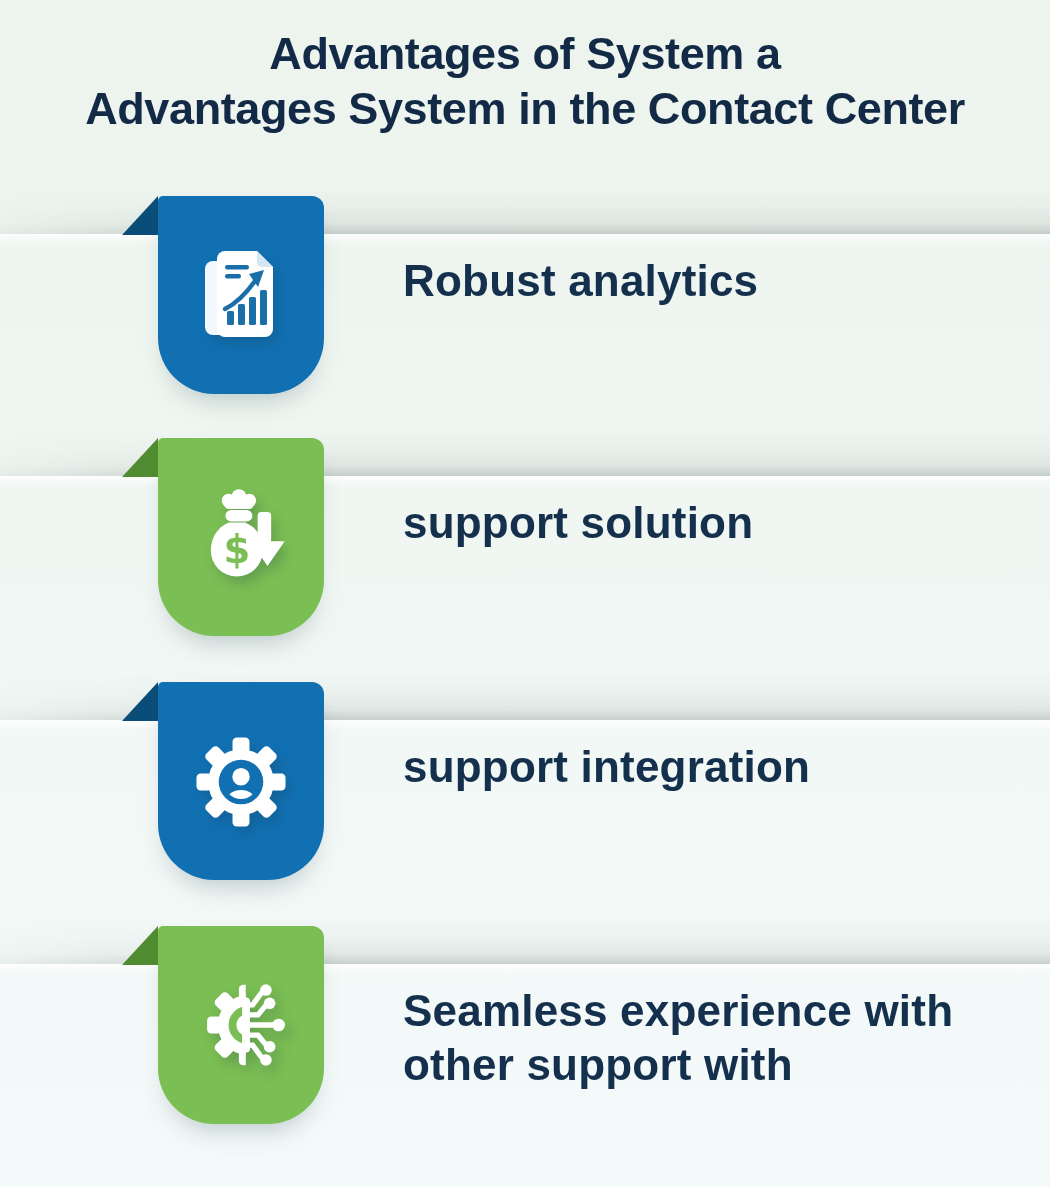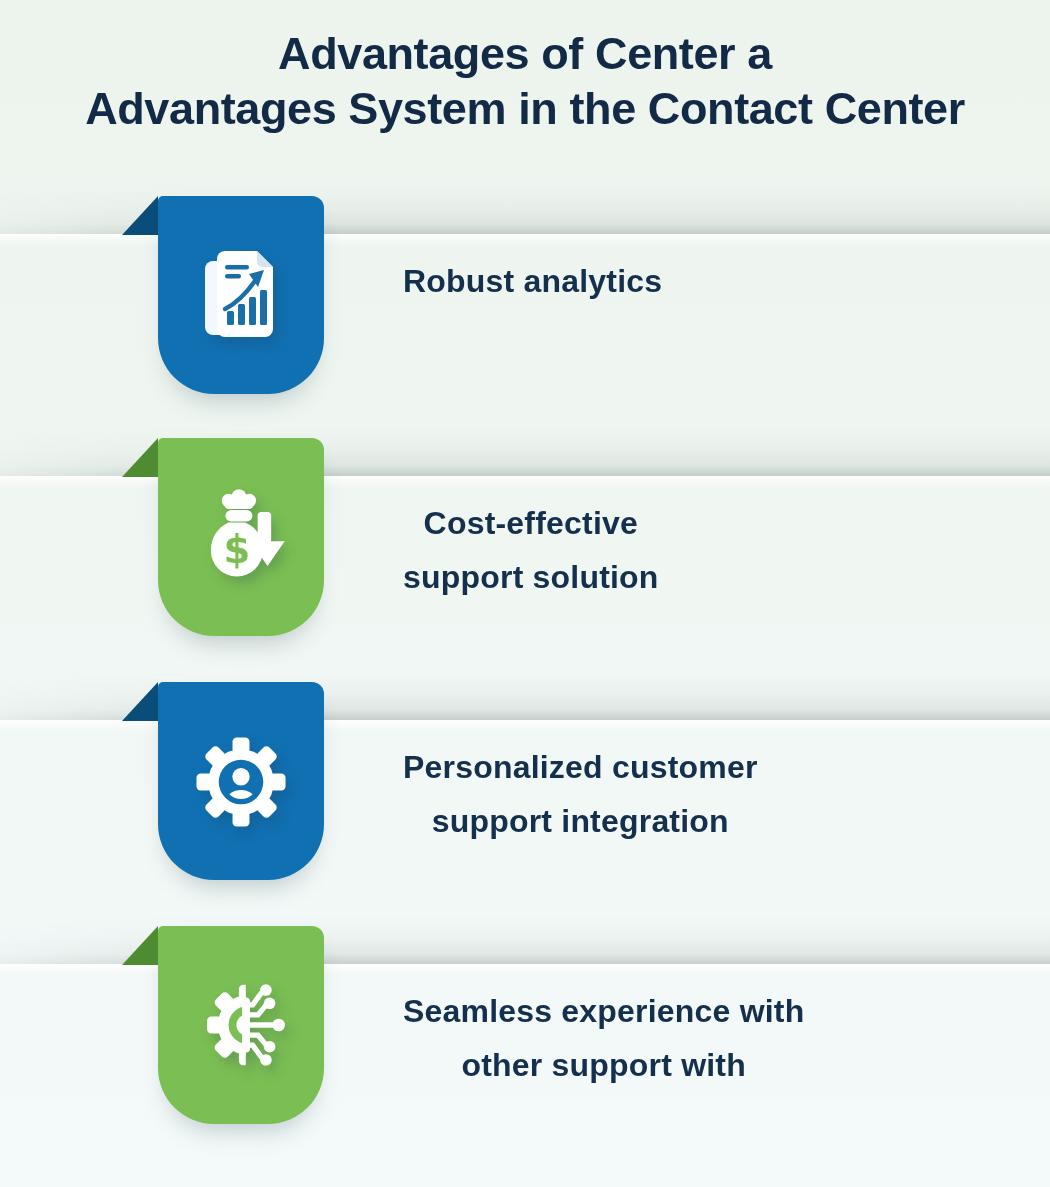--- a/index.html
+++ b/index.html
@@ -49,40 +49,40 @@
     clip-path: polygon(100% 0, 100% 100%, 0 100%);
     filter: drop-shadow(0 2px 1px rgba(0,0,0,0.15));
   }
   .card.blue  .fold { background:#0a4d78; }
   .card.green .fold { background:#4f8b30; }
 
   .card svg { filter: drop-shadow(5px 7px 6px rgba(25,55,75,0.22)); }
 
   .label {
     position:absolute; left:403px; top:58px;
-    color:#15304d; font-size:32px; line-height:54px;
-    font-weight:600; letter-spacing:0.2px; white-space:nowrap;text-align:center;
+    color:#15304d; font-size:44px; line-height:54px;
+    font-weight:600; letter-spacing:0.2px; white-space:nowrap;
   }
 </style>
 </head>
 <body>
 
 <div class="canvas">
 
   <div class="band-shadow" style="top:186px"></div>
   <div class="band-light" style="top:234px"></div>
   <div class="band-shadow" style="top:428px"></div>
   <div class="band-light" style="top:476px"></div>
   <div class="band-shadow" style="top:672px"></div>
   <div class="band-light" style="top:720px"></div>
   <div class="band-shadow" style="top:916px"></div>
   <div class="band-light" style="top:964px"></div>
 
   <h1 class="title">
-    <span>Advantages of Center a</span><br>
+    <span>Advantages of System a</span><br>
     <span>Advantages System in the Contact Center</span>
   </h1>
 
   <section class="row" style="top:196px">
     <div class="card blue">
       <div class="fold"></div>
       <svg width="102" height="108" viewBox="0 0 100 108">
         <rect x="14" y="20" width="52" height="74" rx="8" fill="#f2f8fd"></rect>
         <g>
           <path d="M34 10 H66 L82 26 V88 a8 8 0 0 1 -8 8 H34 a8 8 0 0 1 -8 -8 V18 a8 8 0 0 1 8 -8 Z" fill="#ffffff"></path>
@@ -112,21 +112,20 @@
         <circle cx="58" cy="15" r="6.5" fill="#ffffff"></circle>
         <rect x="34" y="13" width="28" height="10" rx="4" fill="#ffffff"></rect>
         <rect x="35" y="24" width="26" height="11" rx="5.5" fill="#ffffff"></rect>
         <path d="M38 36 H54 C66 41 71 51 71 63 A25 25 0 0 1 21 63 C21 51 27 41 38 36 Z" fill="#ffffff"></path>
         <text x="46" y="75" text-anchor="middle" font-family="DejaVu Sans, sans-serif" font-size="37" font-weight="bold" fill="#7bbe53">$</text>
         <rect x="66" y="26" width="13" height="30" rx="3.5" fill="#ffffff"></rect>
         <polygon points="59,54 92,54 75.5,78" fill="#ffffff"></polygon>
       </svg>
     </div>
     <div class="label">
-      <div>Cost-effective</div>
       <div>support solution</div>
     </div>
   </section>
 
   <section class="row" style="top:682px">
     <div class="card blue">
       <div class="fold"></div>
       <svg width="106" height="106" viewBox="0 0 100 100">
         <defs>
           <clipPath id="userClip">
@@ -145,21 +144,20 @@
           <circle cx="50" cy="51" r="31"></circle>
         </g>
         <circle cx="50" cy="51" r="21" fill="#1170b2"></circle>
         <g clip-path="url(#userClip)">
           <circle cx="50" cy="46" r="8.2" fill="#ffffff"></circle>
           <ellipse cx="50" cy="68" rx="13.5" ry="9.5" fill="#ffffff"></ellipse>
         </g>
       </svg>
     </div>
     <div class="label">
-      <div>Personalized customer</div>
       <div>support integration</div>
 
     </div>
   </section>
 
   <section class="row" style="top:926px">
     <div class="card green">
       <div class="fold"></div>
       <svg width="106" height="106" viewBox="0 0 100 100">
         <defs>

